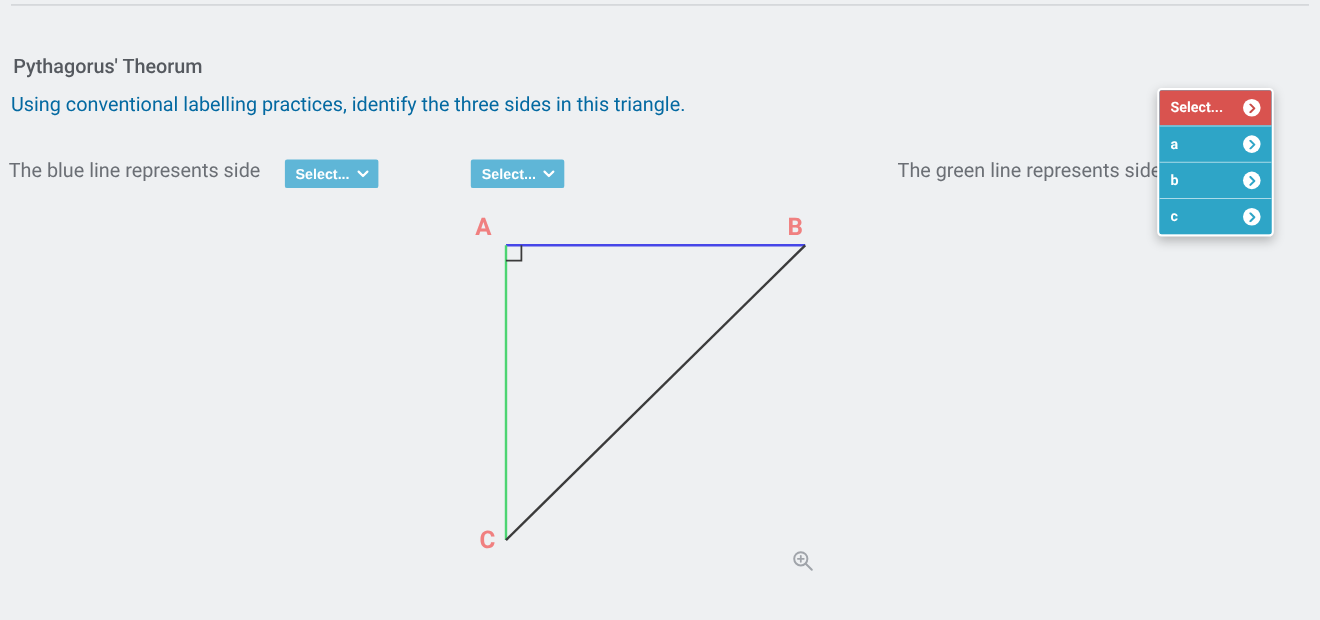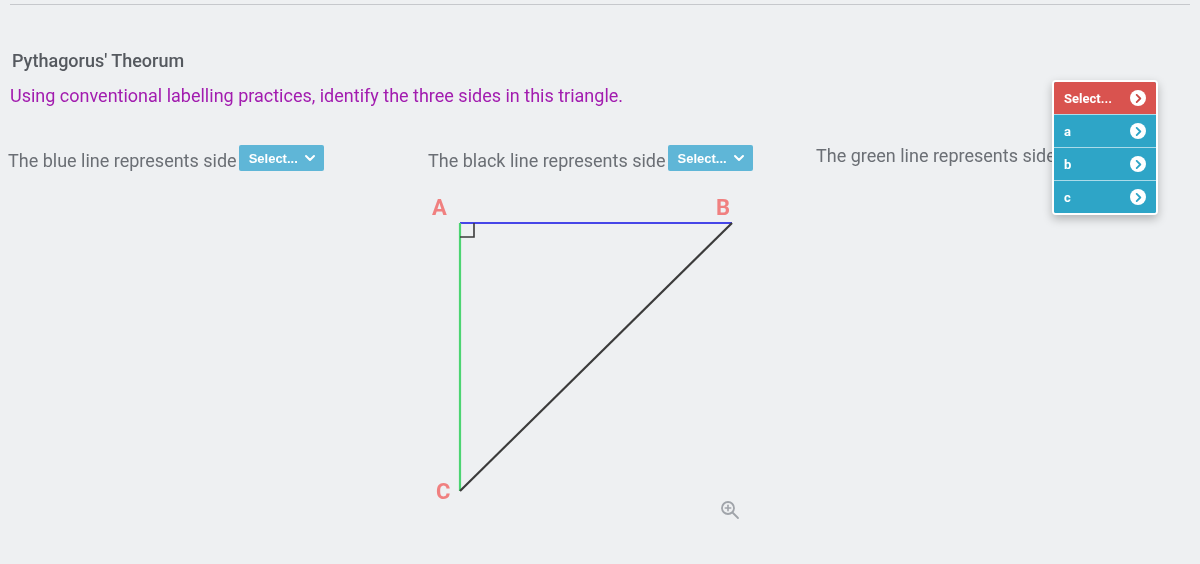--- a/index.html
+++ b/index.html
@@ -25,34 +25,34 @@
       font-size: 18px;
       font-weight: 500;
       color: #55595f;
       margin-top: 20px;
     }
     .prompt {
       position: absolute;
       top: 85px;
       left: 10px;
       font-size: 18px;
-      color: #a21caf;
+      color: #0369a1;
     }
     .stmt-row {
       position: absolute;
       top: 145px;
       left: 0;
       width: 100%;
       height: 30px;
     }
     .stmt {
       position: absolute;
       display: flex;
-      align-items: flex-end;
-      gap: 2px;
+      align-items: flex-start;
+      gap: 22px;
       font-size: 18px;
       color: #6b6f75;
       white-space: nowrap;
     }
     .stmt-blue { left: 8px; }
     .stmt-black { left: 428px; }
     .stmt-green { left: 816px; }
     .stmt-green .stmt-text { padding-right: 0; }
 
     .select-btn {
@@ -163,21 +163,20 @@
       <span>Select...</span>
       <span class="chev">
         <svg width="12" height="12" viewBox="0 0 12 12">
             <path d="M2 4 L6 8 L10 4" stroke="#fff" stroke-width="2" fill="none" stroke-linecap="round" stroke-linejoin="round"></path>
           </svg>
       </span>
     </button>
   </div>
 
   <div class="stmt stmt-black">
-    <span class="stmt-text">The black line represents side</span>
     <button class="select-btn">
       <span>Select...</span>
       <span class="chev">
         <svg width="12" height="12" viewBox="0 0 12 12">
             <path d="M2 4 L6 8 L10 4" stroke="#fff" stroke-width="2" fill="none" stroke-linecap="round" stroke-linejoin="round"></path>
           </svg>
       </span>
     </button>
   </div>
 

